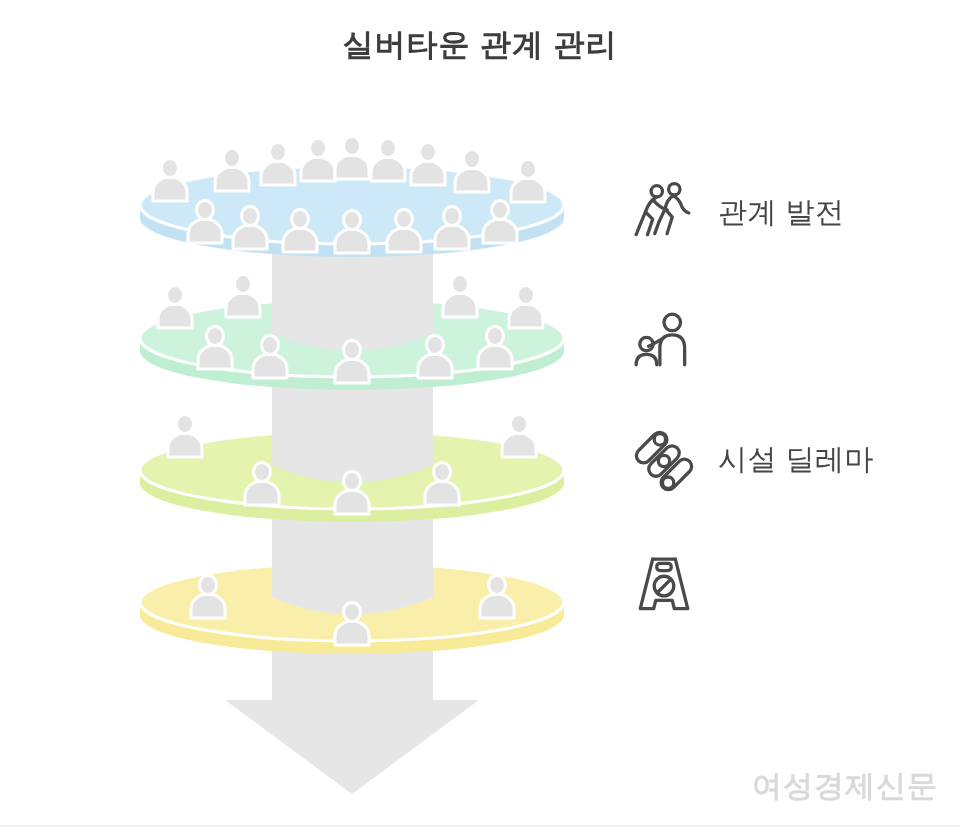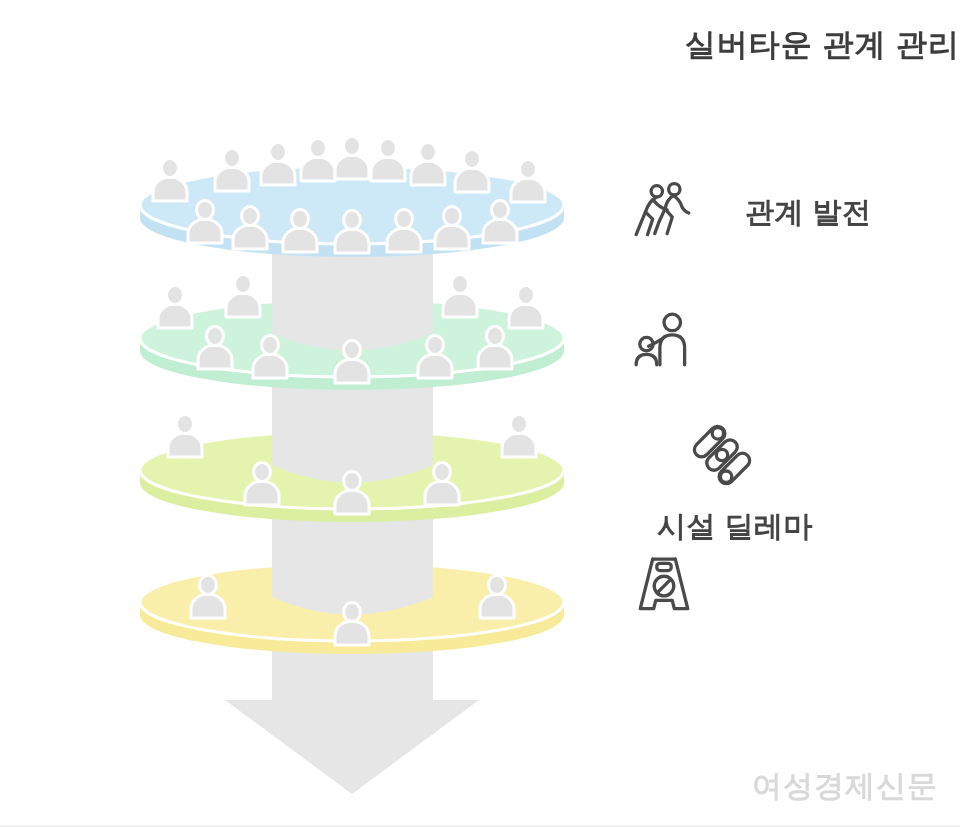--- a/index.html
+++ b/index.html
@@ -3,32 +3,32 @@
 <meta charset="utf-8">
 <style>
   html,body{margin:0;padding:0;background:#fff;}
   body{font-family:"Liberation Sans","DejaVu Sans",sans-serif;}
   .canvas{
     position:relative;width:960px;height:827px;background:#ffffff;
     overflow:hidden;border-bottom:2px solid #f1f1f1;box-sizing:border-box;
   }
   .title{
     position:absolute;top:24px;left:0;width:100%;
-    text-align:right;font-size:31px;font-weight:700;color:#3d3d3d;
+    text-align:center;font-size:31px;font-weight:700;color:#3d3d3d;
     letter-spacing:1px;
   }
   #funnel-svg{position:absolute;left:0;top:0;}
   .legend{position:absolute;left:630px;top:0;width:320px;}
   .legend-row{
     position:absolute;left:0;height:78px;display:flex;align-items:center;gap:20px;
   }
   .legend-row .icon-box{width:68px;height:72px;display:flex;align-items:center;justify-content:center;}
   .legend-row svg{stroke:#4a4a4a;fill:none;stroke-width:3.2;stroke-linecap:round;stroke-linejoin:round;}
-  .legend-label{font-size:29px;color:#454545;font-weight:700;letter-spacing:.5px;white-space:nowrap;margin-left:27px;}
-  .row-1{top:174px;} .row-2{top:301px;} .row-3{top:421px;flex-direction:column;} .row-4{top:546px;}
+  .legend-label{font-size:29px;color:#454545;font-weight:400;letter-spacing:.5px;white-space:nowrap;}
+  .row-1{top:174px;} .row-2{top:301px;} .row-3{top:421px;} .row-4{top:546px;}
   .watermark{
     position:absolute;right:22px;bottom:18px;
     font-size:30px;font-weight:800;letter-spacing:1px;
     color:rgba(185,185,185,.55);text-shadow:1px 1px 0 rgba(255,255,255,.95);
     user-select:none;
     font-family:Liberation Mono, monospace;
   }
 </style>
 </head>
 <body>

